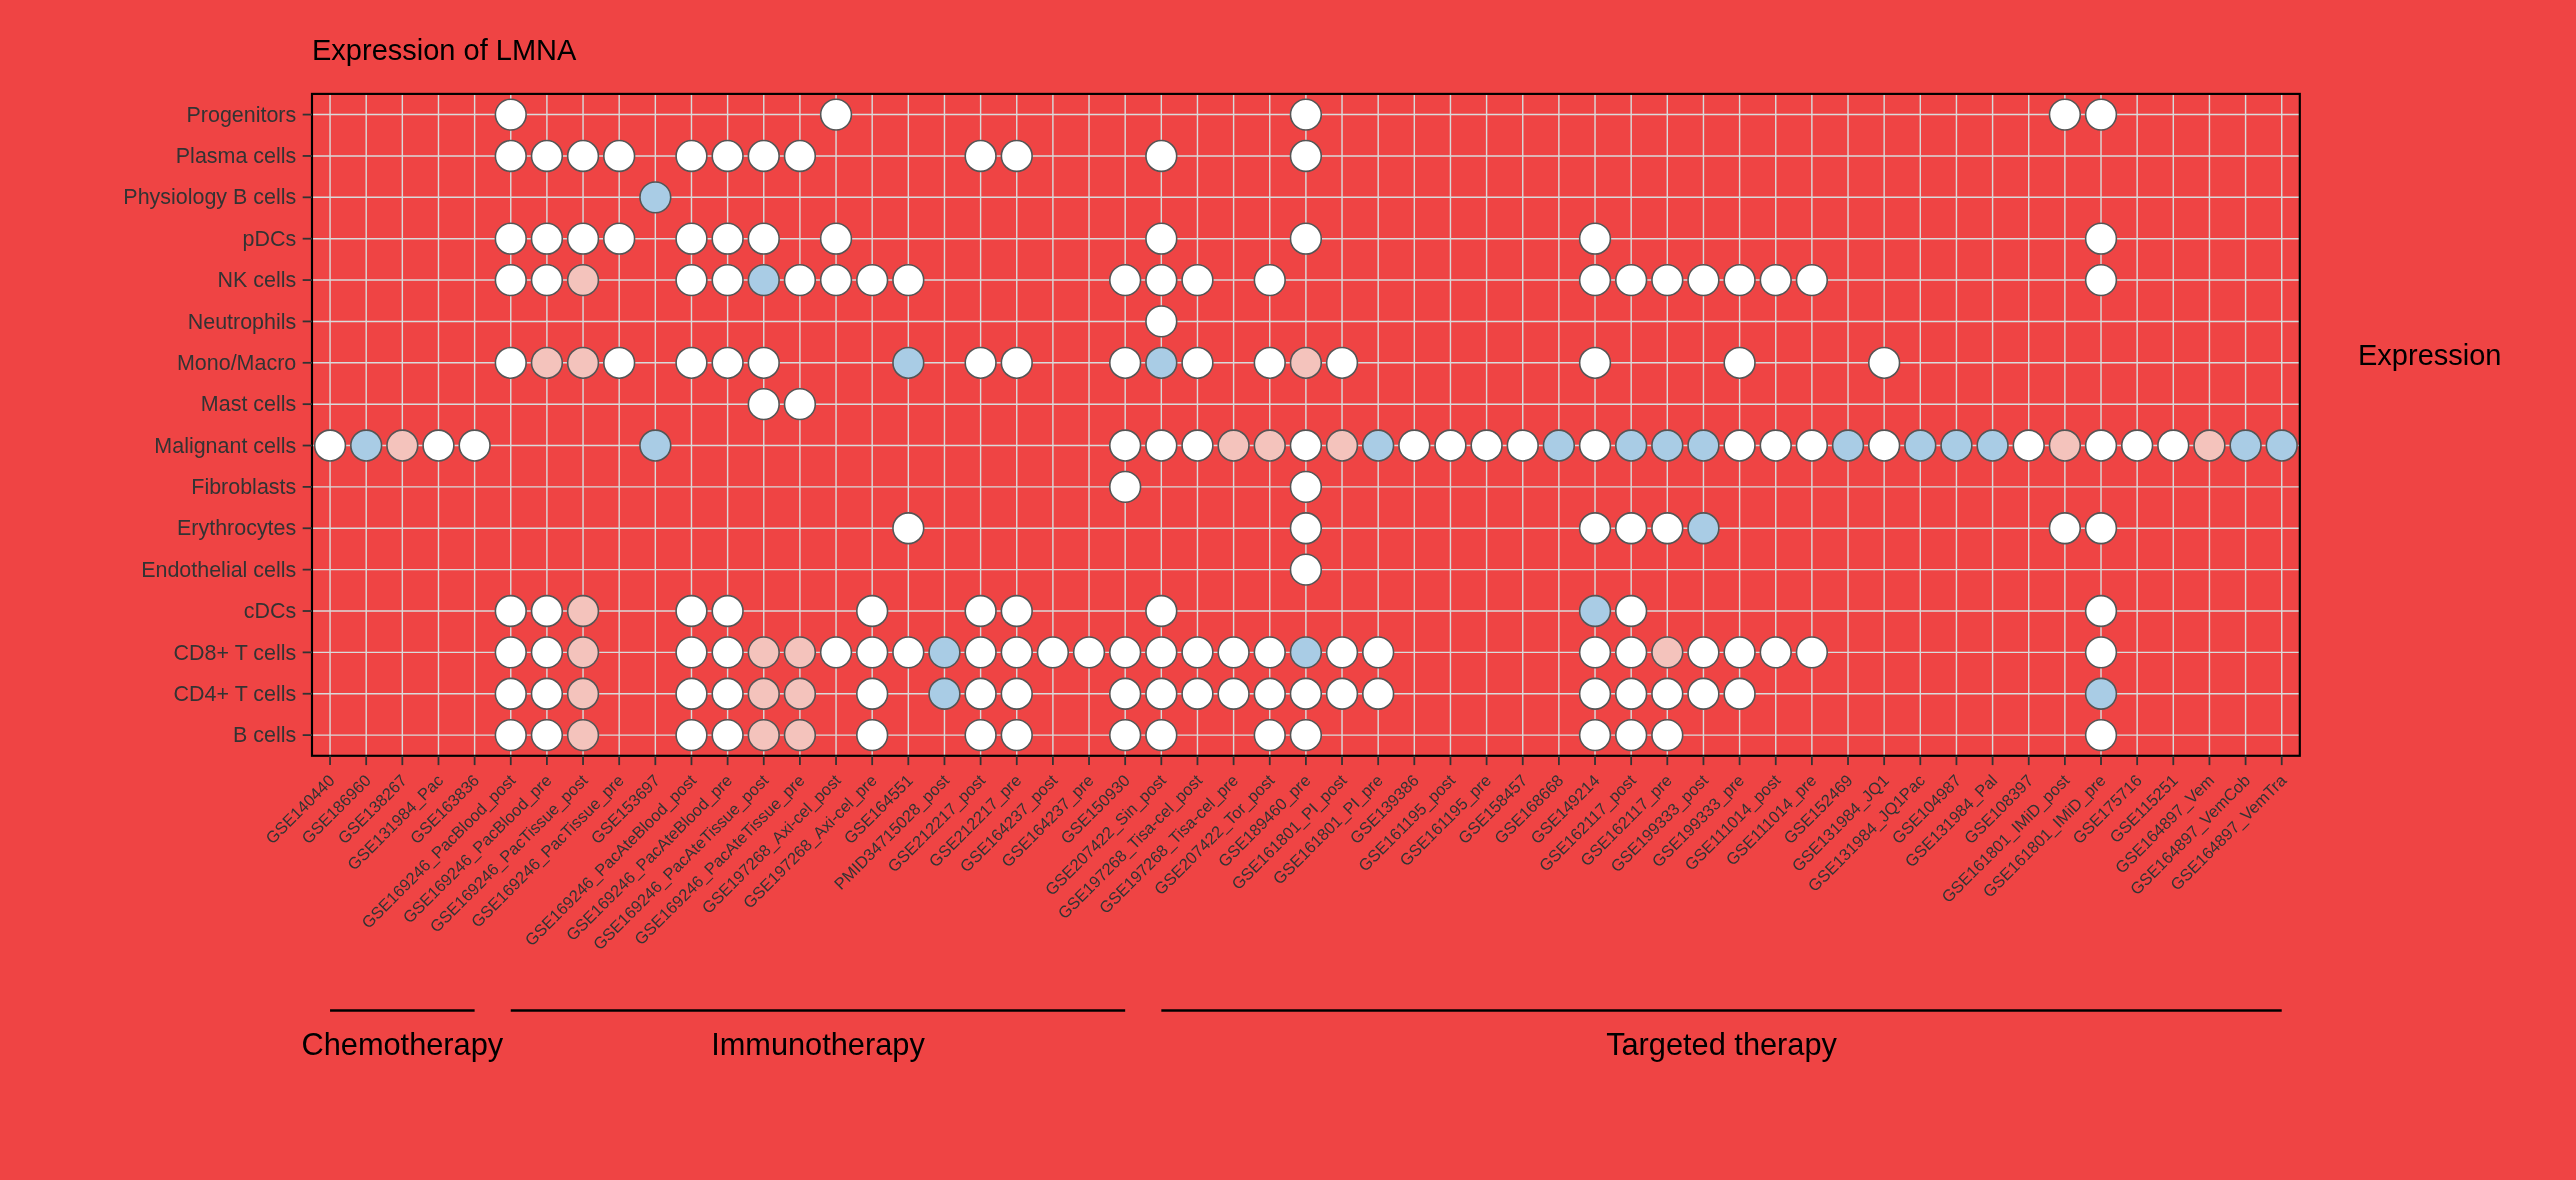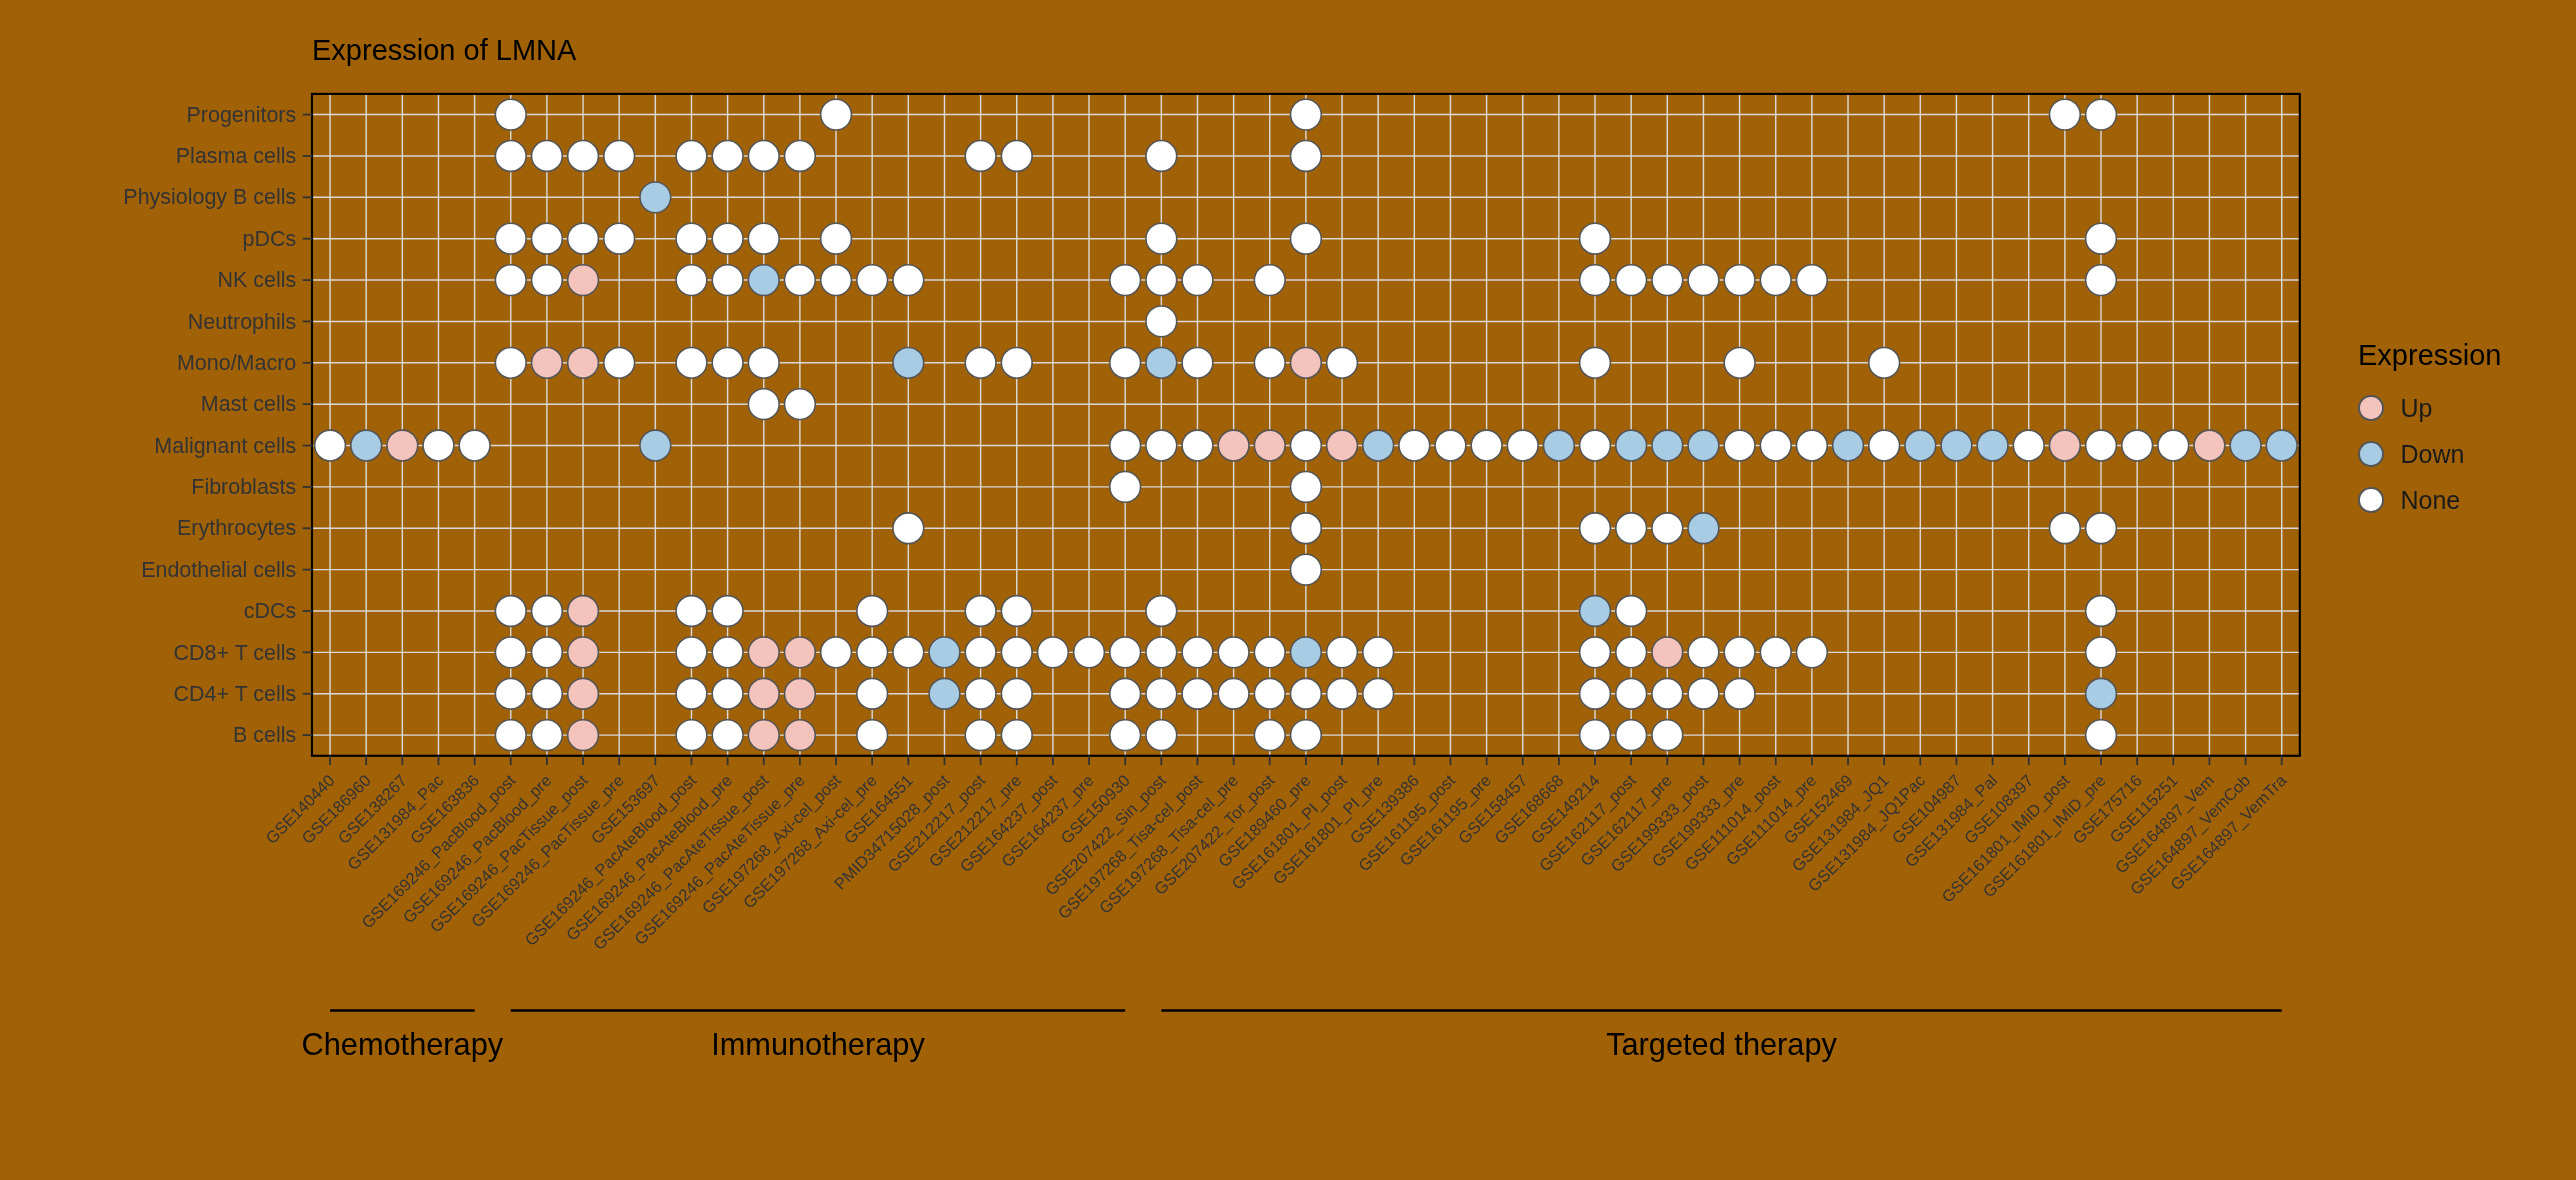--- a/index.html
+++ b/index.html
@@ -1,17 +1,17 @@
 <!DOCTYPE html>
 <html style="font-size:11.4px"><head>
 <meta charset="utf-8">
 <style>
   html,body { margin:0; padding:0; background:#ffffff; }
   .canvas {
-    position:relative; width:2576px; height:1181px; background:#a16207;
+    position:relative; width:2576px; height:1181px; background:#ef4444;
     font-family:"Liberation Sans","DejaVu Sans",sans-serif; overflow:hidden;
   }
   .chart-title {
     position:absolute; left:312px; top:34px; font-size:29px; font-weight:500; color:#000000;
   }
   svg.plot { position:absolute; left:0; top:0; }
   svg text { font-family:"Liberation Sans","DejaVu Sans",sans-serif; }
   .legend { position:absolute; left:2358px; top:315px; }
   .legend-title { font-size:29px; color:#000000; margin-bottom:21.5px;margin-top:24px; }
   .legend-entry { display:flex; align-items:center; margin-bottom:17px; }
@@ -455,29 +455,15 @@
       <line x1="461.25454545454545" y1="1412" x2="663.290909090909" y2="1412" stroke="#000000" stroke-width="3.5"></line>
       <text x="562.2727272727273" y="1474" text-anchor="middle" font-size="43" fill="#000000" font-family="Liberation Serif, DejaVu Serif, serif">Chemotherapy</text>
       <line x1="713.8" y1="1412" x2="1572.4545454545455" y2="1412" stroke="#000000" stroke-width="3.5"></line>
       <text x="1143.1272727272726" y="1474" text-anchor="middle" font-size="43" fill="#000000" font-family="Liberation Serif, DejaVu Serif, serif">Immunotherapy</text>
       <line x1="1622.9636363636364" y1="1412" x2="3188.7454545454543" y2="1412" stroke="#000000" stroke-width="3.5"></line>
       <text x="2405.8545454545456" y="1474" text-anchor="middle" font-size="43" fill="#000000" font-family="Liberation Serif, DejaVu Serif, serif">Targeted therapy</text>
     </svg>
 
   <div class="legend">
     <div class="legend-title">Expression</div>
-    <div id="legend-entries">
-        <div class="legend-entry">
-          <span class="legend-swatch" style="background: rgb(244, 195, 188);"></span>
-          <span class="legend-label">Up</span>
-        </div>
-        <div class="legend-entry">
-          <span class="legend-swatch" style="background: rgb(169, 204, 229);"></span>
-          <span class="legend-label">Down</span>
-        </div>
-        <div class="legend-entry">
-          <span class="legend-swatch" style="background: rgb(255, 255, 255);"></span>
-          <span class="legend-label">None</span>
-        </div>
-      </div>
   </div>
 </div>
 
 
 </body></html>

